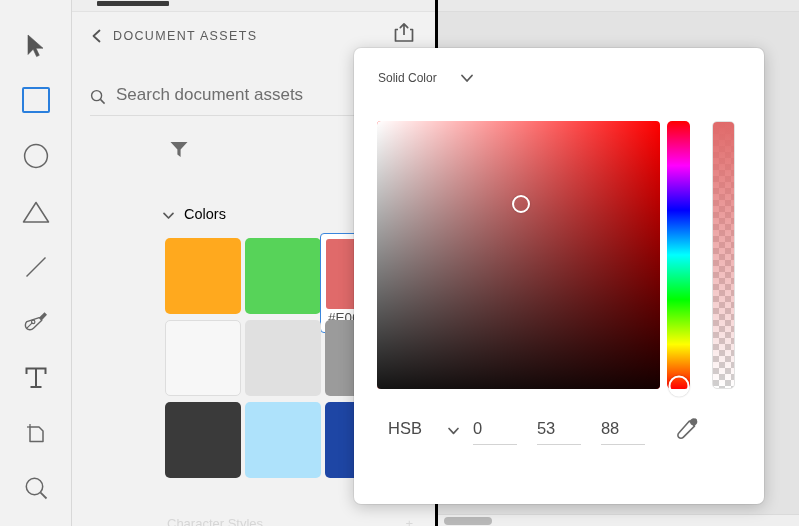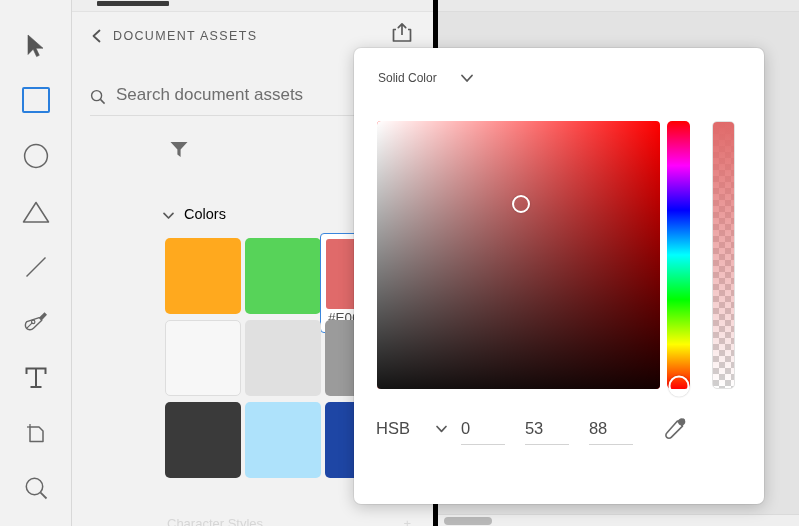--- a/index.html
+++ b/index.html
@@ -41,21 +41,21 @@
   }
   .tool.selected-rect .inner {
     width: 100%; height: 100%;
   }
 
   
   #assets-panel {
     position: absolute; left: 72px; top: 0;
     width: 366px; height: 526px;
     background: #f2f2f2;
-    border-right: 5px solid #000000;
+    border-right: 3px solid #000000;
     overflow: hidden;
   }
   #tab-strip {
     position: absolute; left: 0; top: 0;
     width: 100%; height: 12px;
     background: #eeeeee;
     border-bottom: 1px solid #e2e2e2;
   }
   #tab-indicator {
     position: absolute; left: 25px; top: 1px;
@@ -287,23 +287,24 @@
     position: absolute; inset: 0;
     background: linear-gradient(to bottom, #e06a6a 0%, rgba(224,106,106,0) 100%);
   }
 
   #values-row {
     position: absolute; left: 22px; top: 362px;
     width: 368px; height: 62px;
     display: flex; align-items: flex-start;
   }
   #model-select {
-    display: flex; align-items: center;
+    display: flex; align-items: flex-end;
     margin-right: 10px; cursor: pointer;
     padding-top: 9px;
+    margin-left: 12px;
   }
   #model-label {
     font-size: 16.5px; color: #4a4a4a;
     margin-right: 24px;
   }
   #model-chevron { width: 15px; height: 15px; }
   .value-field {
     width: 54px;
     margin-right: 10px;
     display: flex; flex-direction: column;

